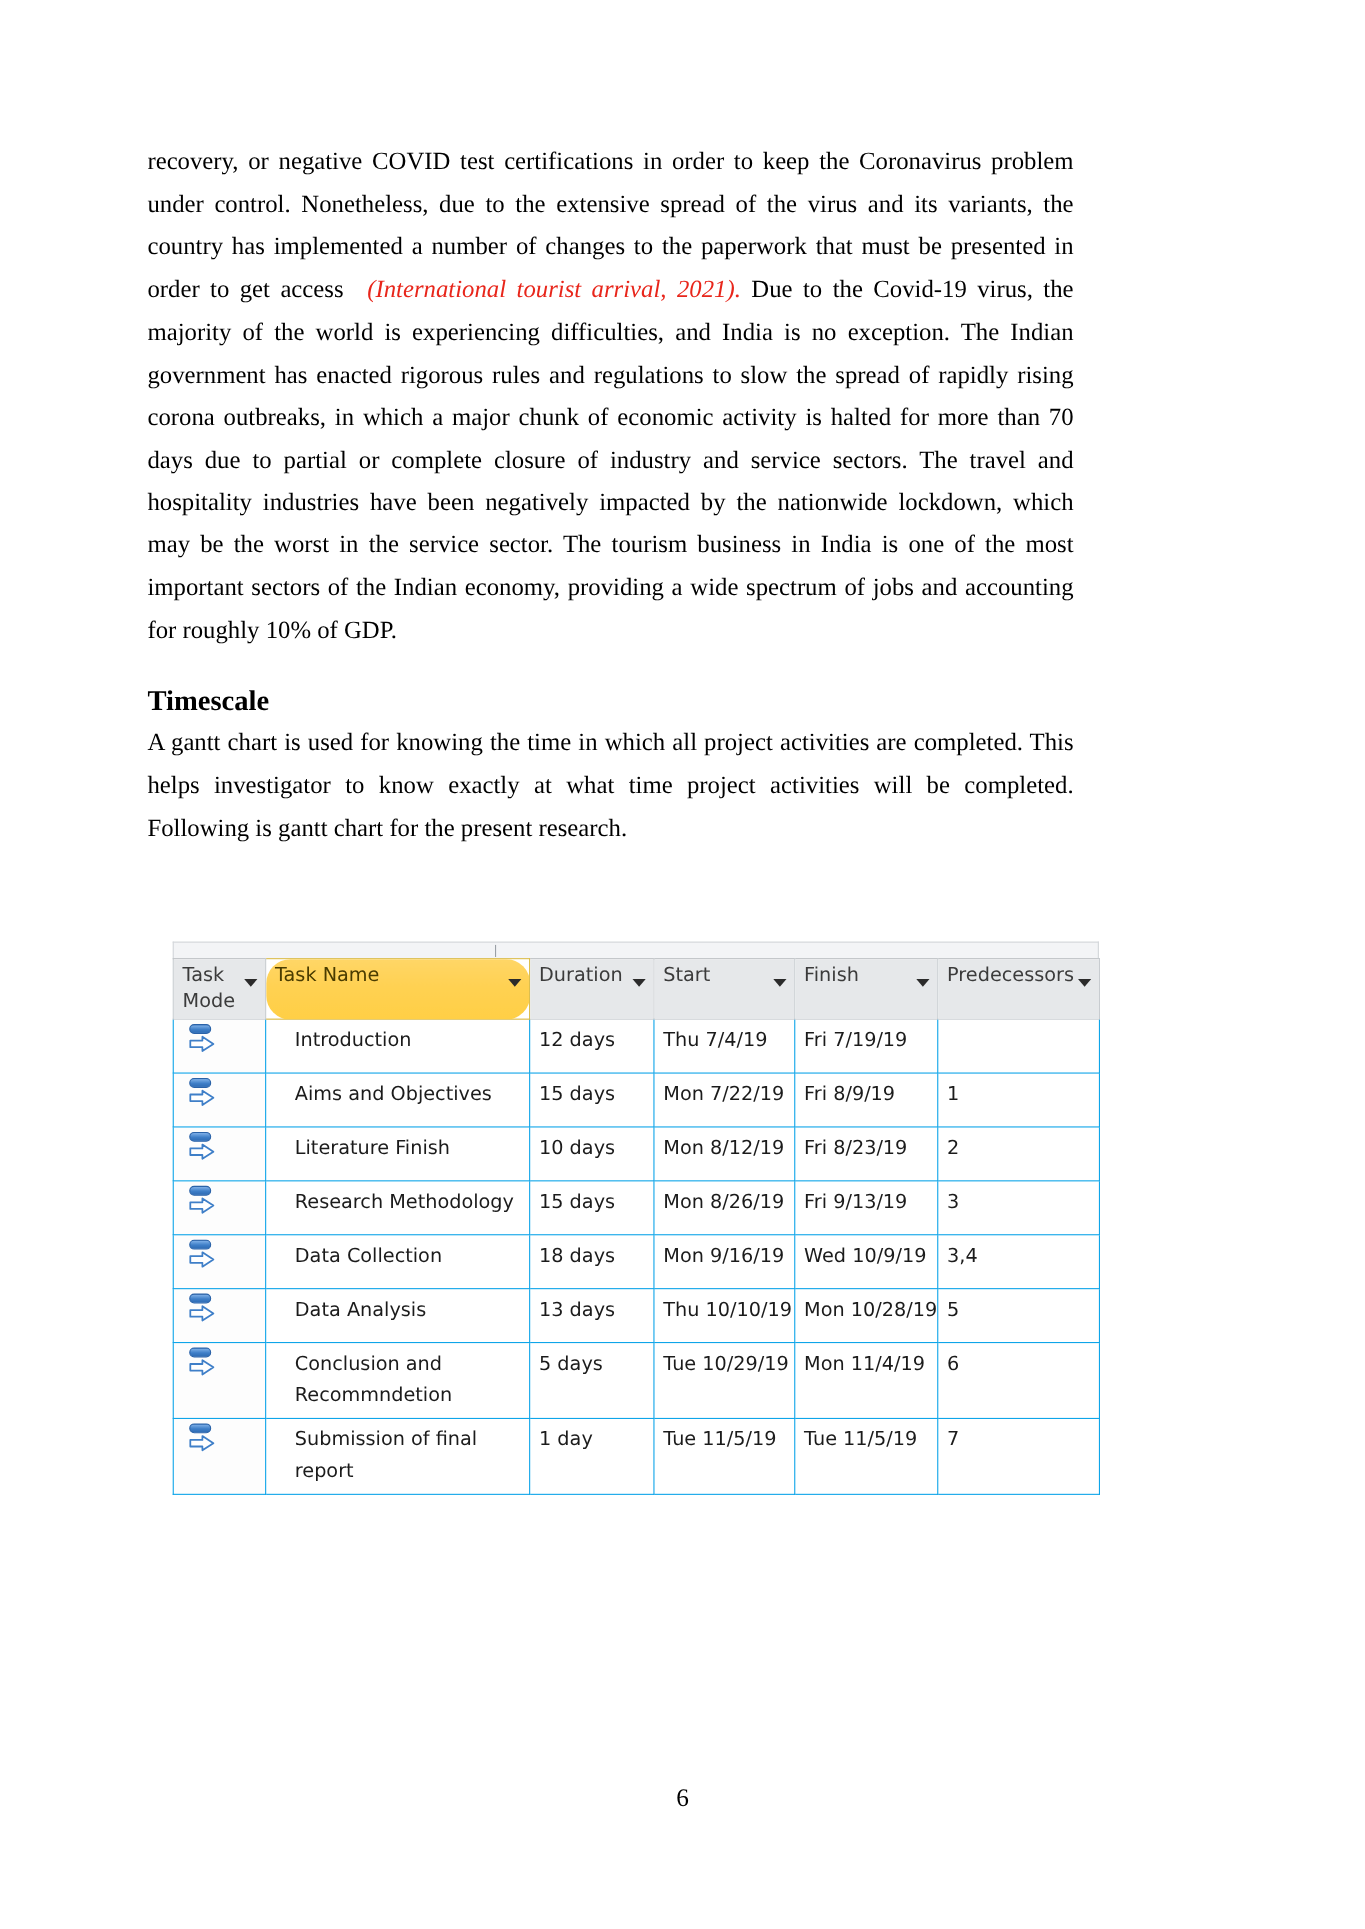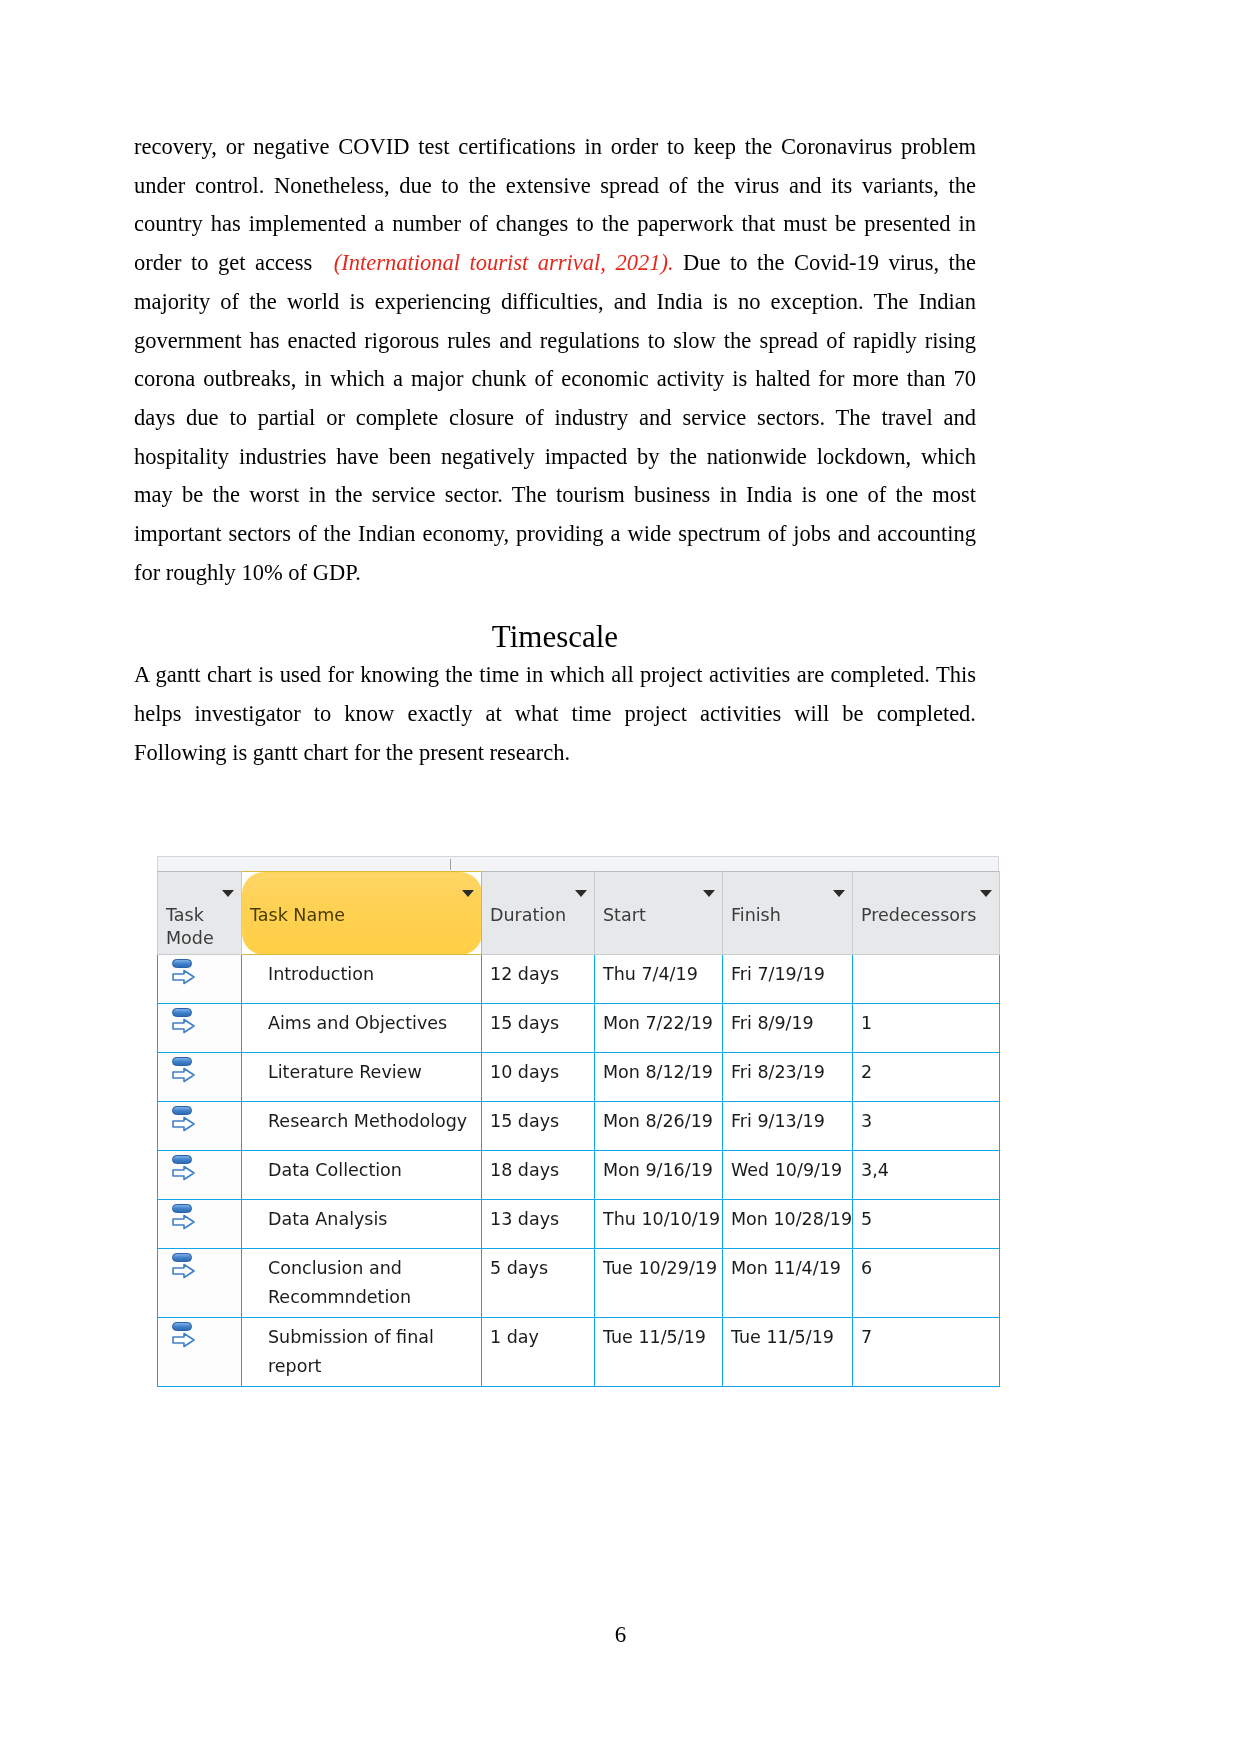--- a/index.html
+++ b/index.html
@@ -41,25 +41,24 @@
   }
 
   .cite-red {
     color: #e8261b;
     font-style: italic;
     margin-left: 12px;
   }
 
   h2.heading {
     margin: 0;
-    font-size: 31px;
-    font-weight: normal;
+    font-size: 26px;
+    font-weight: bold;
     line-height: 30px;
     color: #000;
-    text-align: center;
   }
 
   .spacer-before-heading { height: 30px; }
   .spacer-after-heading  { height: 4px; }
 
   
   .gantt-wrap {
     position: absolute;
     left: 157px;
     top: 856px;
@@ -116,21 +115,20 @@
   table.gantt thead th.highlight {
     background: linear-gradient(180deg,#ffd666 0%, #ffd152 45%, #ffcf45 100%);
     color: #4a3c00;
     border-color: #d9b73c;
     border-radius: 22px;
   }
 
   .th-inner {
     display: block;
     padding-right: 22px;
-    margin-top: 28px;
   }
 
   .filter-arrow {
     position: absolute;
     right: 7px;
     top: 18px;
     width: 0; height: 0;
     border-left: 6px solid transparent;
     border-right: 6px solid transparent;
     border-top: 7px solid #2b2b2b;
@@ -278,21 +276,21 @@
           </tr>
           <tr>
             <td class="mode-cell">
               <span class="mode-icon">
                 <span class="bar"></span>
                 <svg width="26" height="18" viewBox="0 0 26 18">
                   <path d="M2 5 H13 V1.5 L23 8 L13 14.5 V11 H2 Z" fill="#ffffff" stroke="#3f7fc8" stroke-width="1.6" stroke-linejoin="round"></path>
                 </svg>
               </span>
             </td>
-            <td class="c-name-cell">Literature Review</td>
+            <td class="c-name-cell">Literature Finish</td>
             <td>10 days</td>
             <td>Mon 8/12/19</td>
             <td>Fri 8/23/19</td>
             <td>2</td>
           </tr>
           <tr>
             <td class="mode-cell">
               <span class="mode-icon">
                 <span class="bar"></span>
                 <svg width="26" height="18" viewBox="0 0 26 18">

